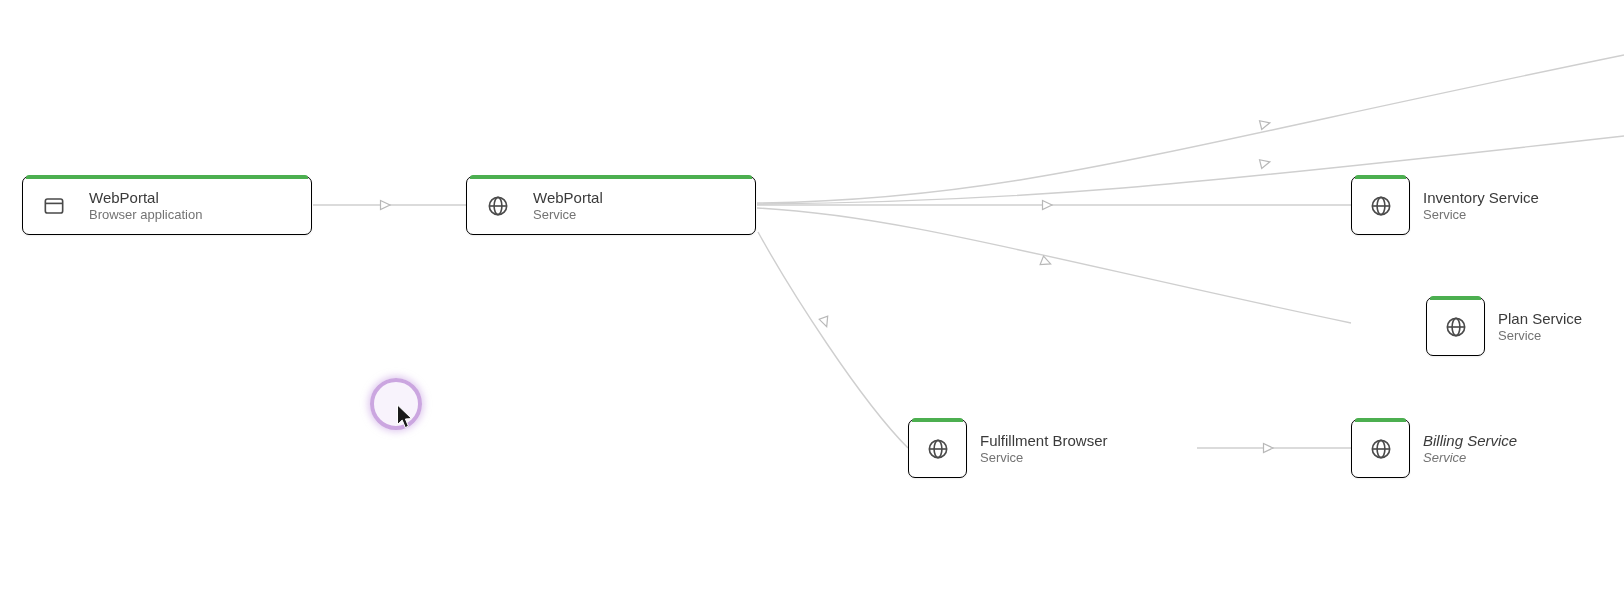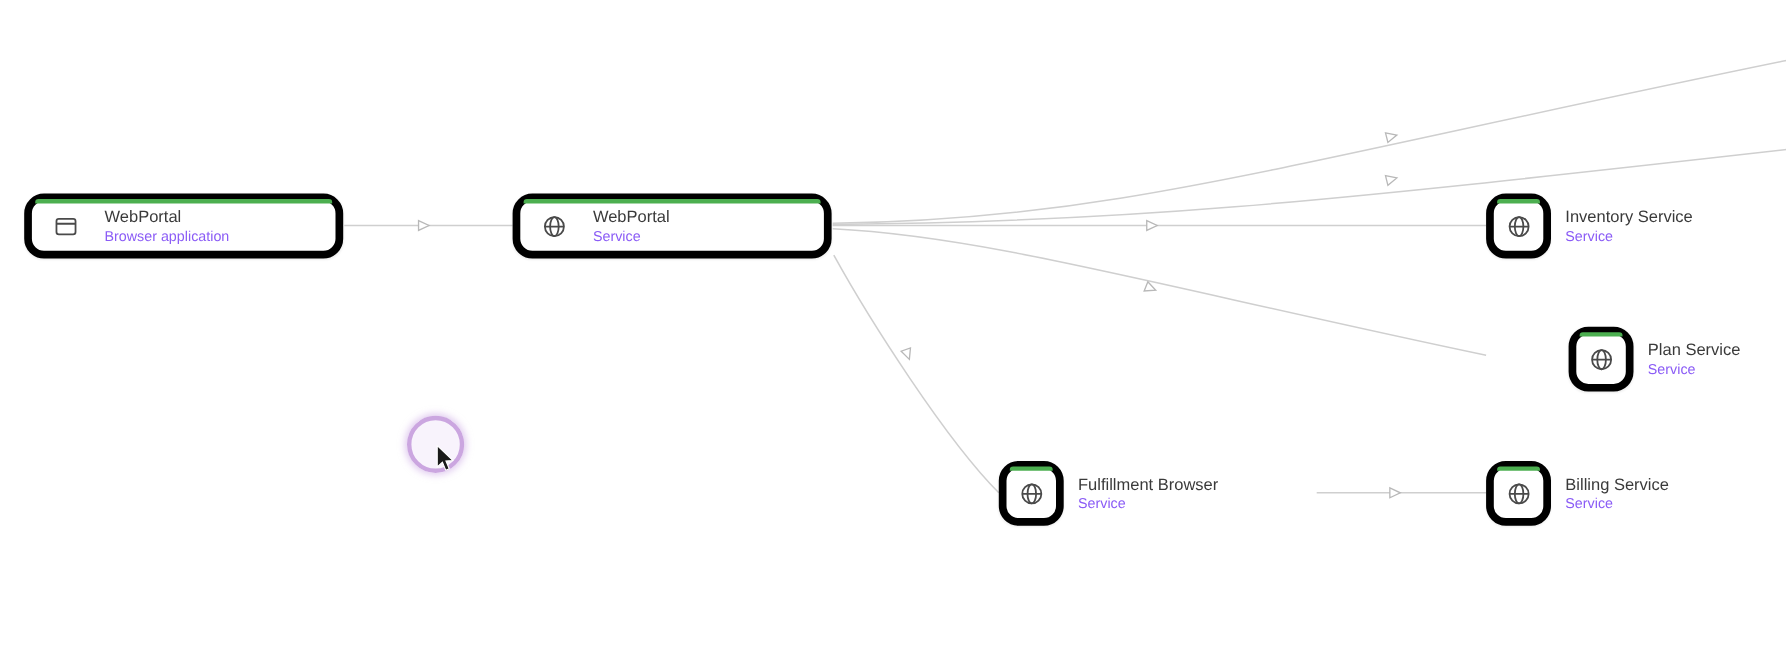--- a/index.html
+++ b/index.html
@@ -26,22 +26,22 @@
 
   
   .node {
     position: absolute;
     display: flex;
     align-items: stretch;
   }
   .node-card {
     position: relative;
     background: #ffffff;
-    border: 7px solid #000000;
-    border-radius: 18px;
+    border: 1px solid #000000;
+    border-radius: 7px;
     box-shadow: 0 1px 2px rgba(0,0,0,0.07);
     display: flex;
     align-items: center;
     justify-content: center;
     overflow: visible;
   }
   .node-card::before {
     content: "";
     position: absolute;
     left: 3px;
@@ -81,21 +81,21 @@
     justify-content: center;
     line-height: 1.28;
   }
   .node-title {
     font-size: 15px;
     color: #3a3a3a;
     white-space: nowrap;
   }
   .node-sub {
     font-size: 13px;
-    color: #8b5cf6;
+    color: #737373;
     white-space: nowrap;
   }
   
   .node-compact .node-text {
     margin-left: 13px;
   }
 
   
   #cursor-layer {
     position: absolute;
@@ -193,21 +193,21 @@
               <line x1="4" y1="12" x2="20" y2="12"></line>
               <ellipse cx="12" cy="12" rx="3.6" ry="8"></ellipse>
             </svg>
           </span>
         </div>
         <div class="node-text">
           <div class="node-title">Plan Service</div>
           <div class="node-sub">Service</div>
         </div>
       </div>
-      <div class="node node-compact" style="left: 1351px; top: 419px;">
+      <div class="node node-compact" style="left: 1351px; top: 419px; font-style: italic;">
         <div class="node-card">
           <span class="node-icon">
             <svg viewBox="0 0 24 24" fill="none" stroke="currentColor" stroke-width="1.5">
               <circle cx="12" cy="12" r="8"></circle>
               <line x1="4" y1="12" x2="20" y2="12"></line>
               <ellipse cx="12" cy="12" rx="3.6" ry="8"></ellipse>
             </svg>
           </span>
         </div>
         <div class="node-text">

